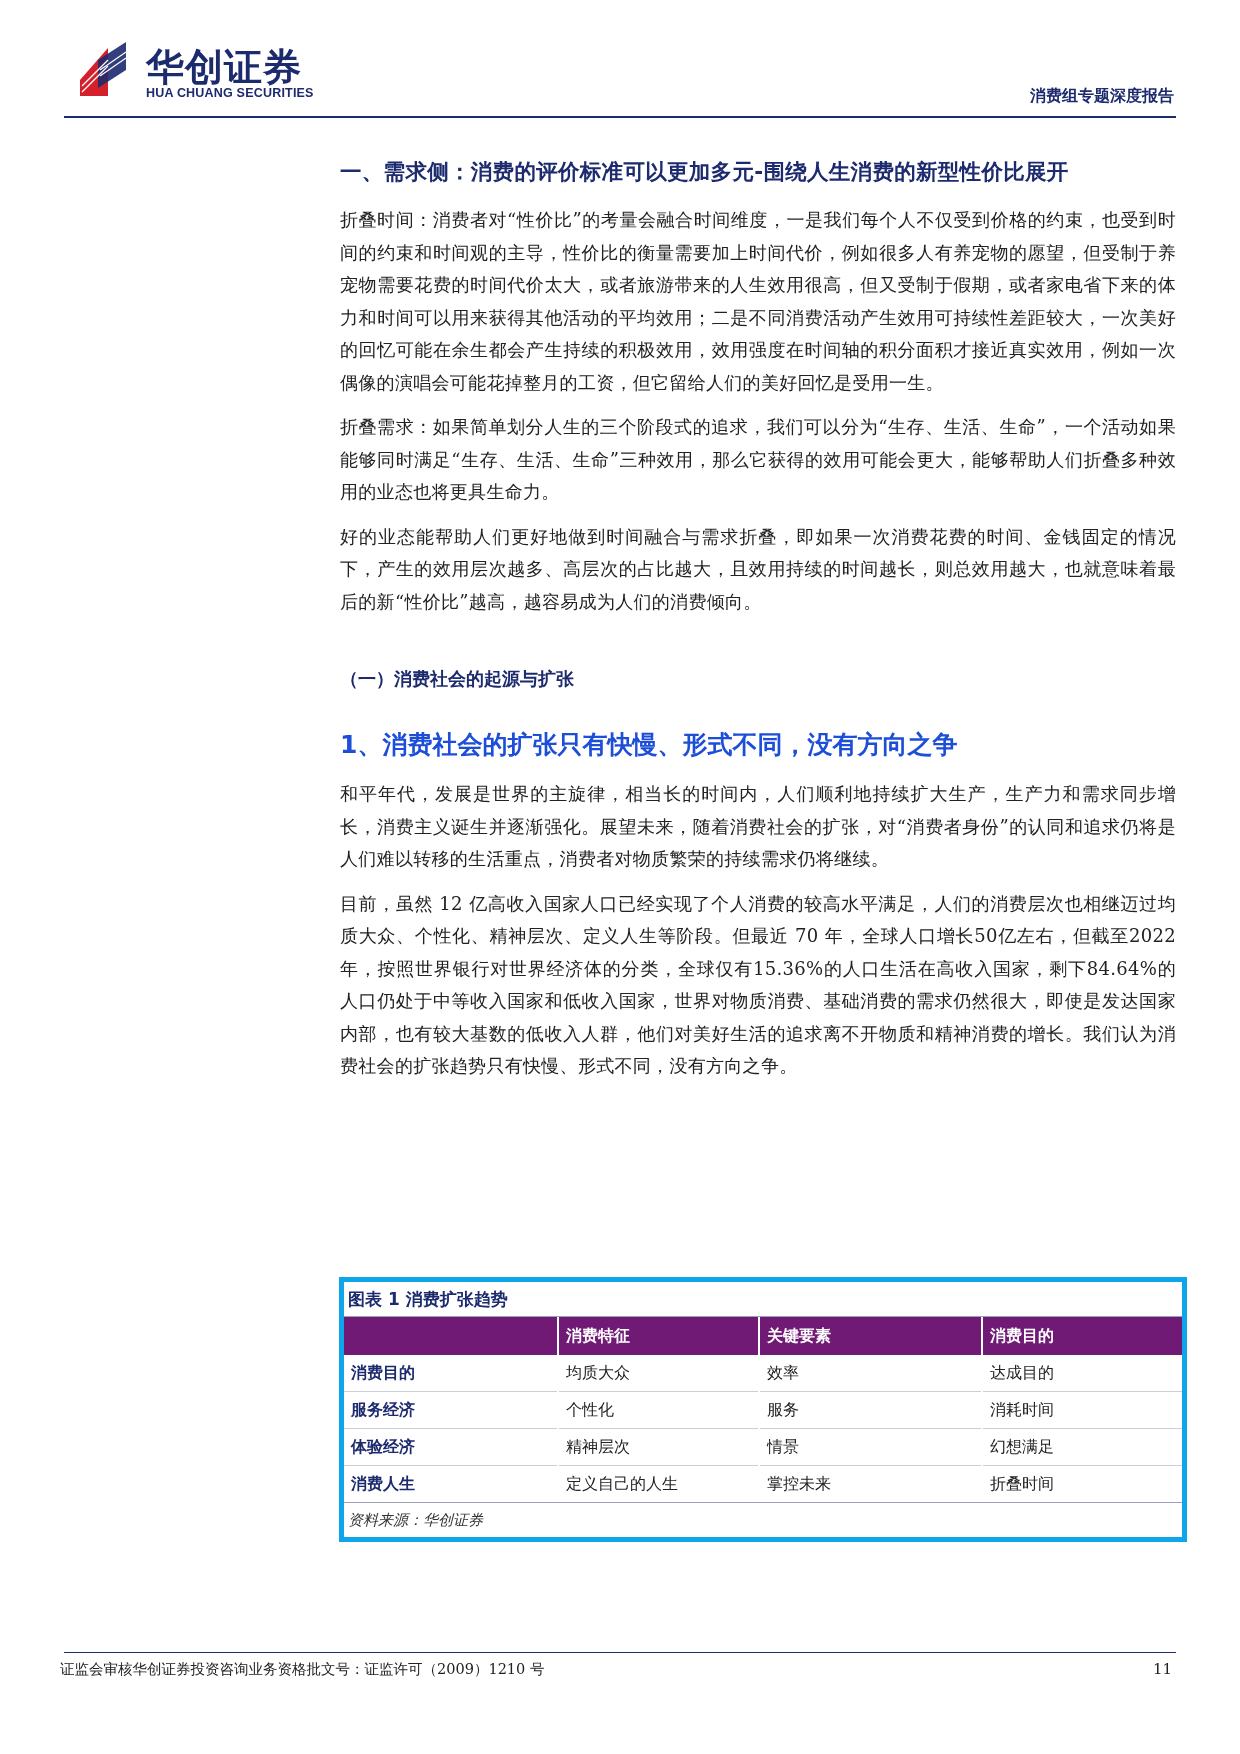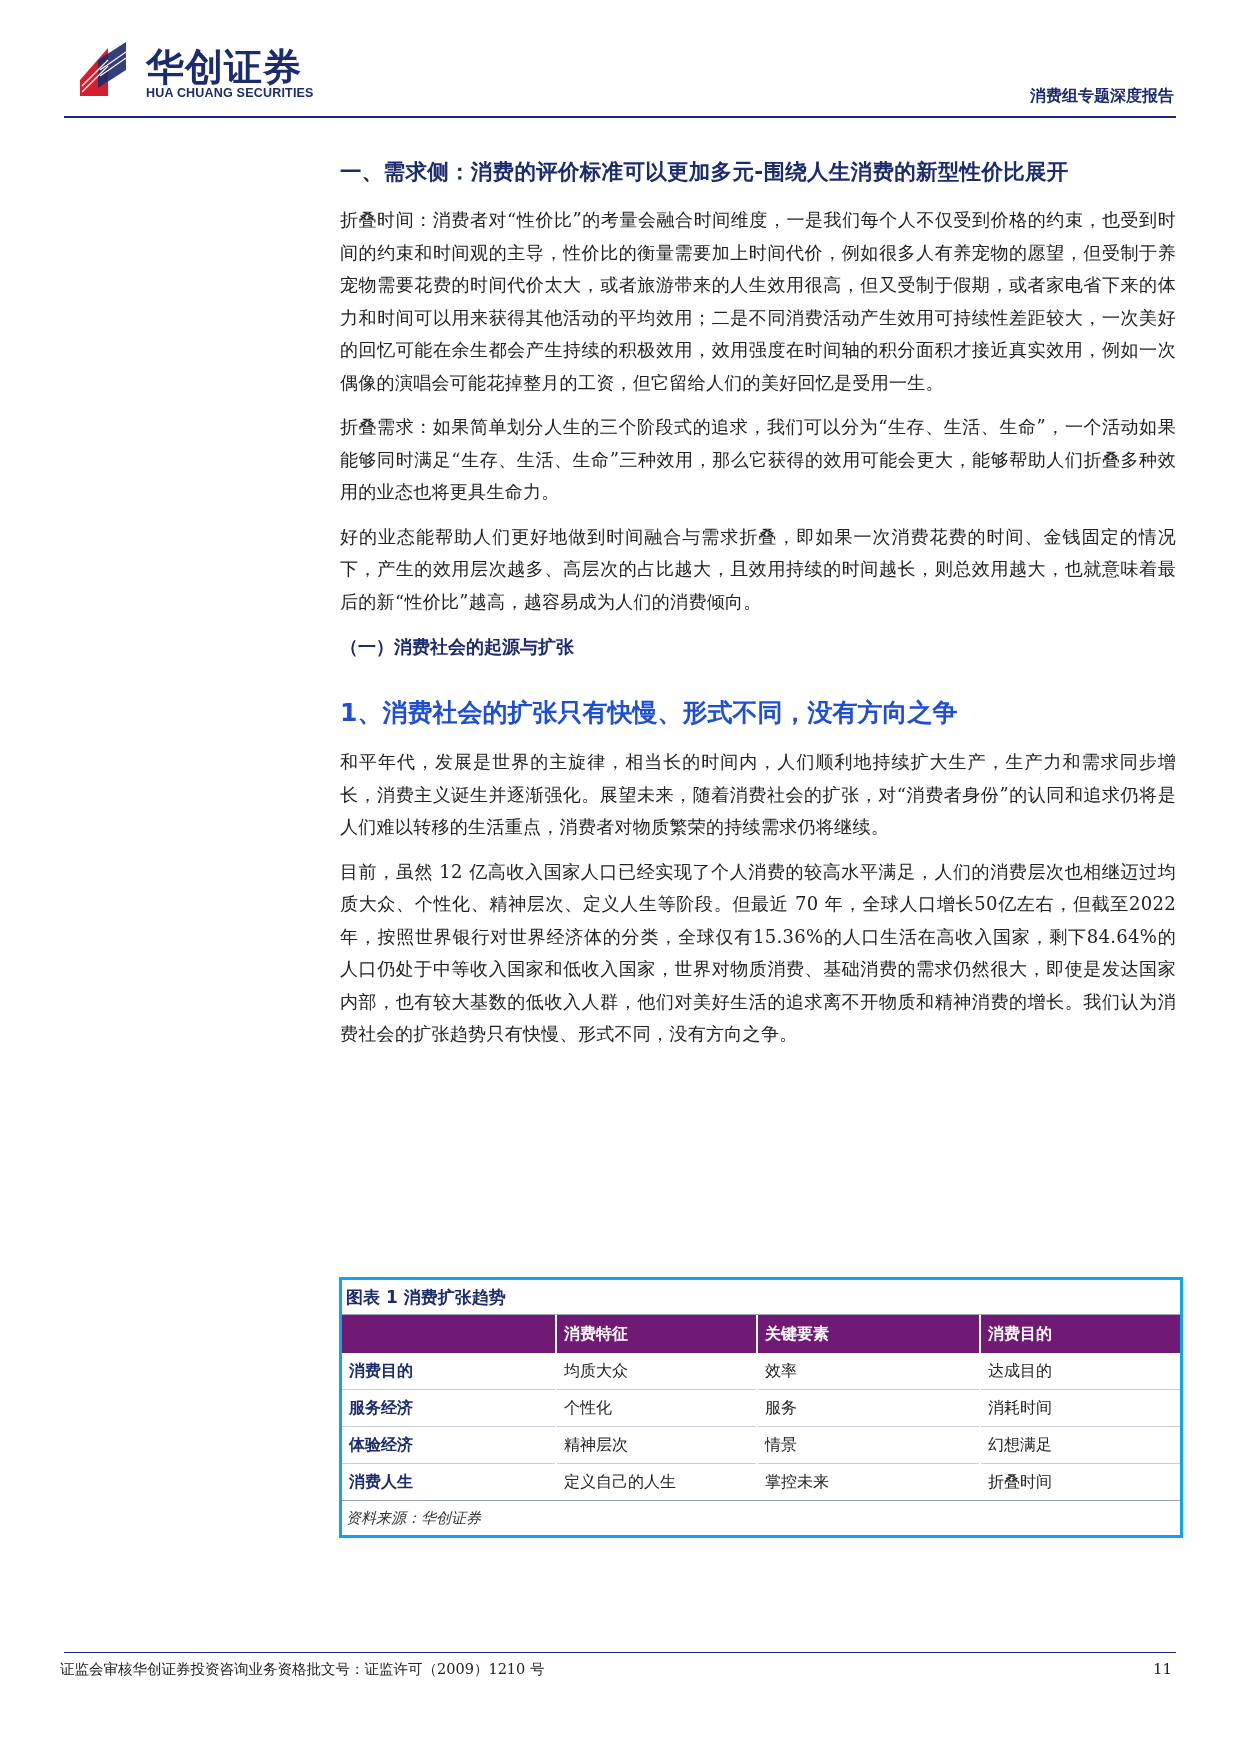--- a/index.html
+++ b/index.html
@@ -12,24 +12,24 @@
   .logo { position: absolute; left: 78px; top: 40px; width: 230px; height: 62px; }
   .logo svg { position: absolute; left: 0; top: 0; }
   .logo-cn { position: absolute; left: 68px; top: 2px; font-family: "DejaVu Sans", sans-serif; font-weight: bold; font-size: 38px; color: #1c2a6e; letter-spacing: 1px; }
   .logo-en { position: absolute; left: 68px; top: 46px; font-family: "Liberation Sans", sans-serif; font-weight: bold; font-size: 12.5px; color: #1c2a6e; letter-spacing: 0.2px; white-space: nowrap; }
   .header-right { position: absolute; right: 66px; top: 86px; font-family: "DejaVu Sans", sans-serif; font-weight: bold; font-size: 16px; color: #1c2a6e; }
   .header-line { position: absolute; left: 64px; right: 64px; top: 116px; height: 2px; background: #1c2a6e; }
 
   .content { position: absolute; left: 340px; top: 150px; width: 836px; }
   .h1 { font-family: "DejaVu Sans", sans-serif; font-weight: bold; font-size: 21.5px; color: #1c2a6e; line-height: 44px; letter-spacing: 0.3px; white-space: nowrap; }
   p.para { margin: 10px 0 12px 0; font-size: 18px; line-height: 32.5px; text-align: justify; letter-spacing: 0.3px; color: #222; }
-  .h2 { font-family: "DejaVu Sans", sans-serif; font-weight: bold; font-size: 18px; color: #1c2a6e; margin-top: 12px; height: 34px; line-height: 34px; }
+  .h2 { font-family: "DejaVu Sans", sans-serif; font-weight: bold; font-size: 18px; color: #1c2a6e; margin-top: 44px; height: 34px; line-height: 34px; }
   .h3 { font-family: "DejaVu Sans", sans-serif; font-weight: bold; font-size: 25px; color: #1d4ed8; margin-top: 26px; height: 46px; line-height: 46px; }
 
-  .figure { position: absolute; left: 339px; top: 1277px; width: 838px; border: 3px solid #0ea5e9; }
+  .figure { position: absolute; left: 339px; top: 1277px; width: 838px; border: 5px solid #0ea5e9; }
   .fig-title { height: 34px; line-height: 34px; padding-left: 4px; font-family: "DejaVu Sans", sans-serif; font-weight: bold; font-size: 17px; color: #1c2a6e; border-bottom: 1px solid #9aa3b5; }
   table { border-collapse: collapse; width: 100%; font-size: 16px; }
   th { background: #701a75; color: #ffffff; font-family: "DejaVu Sans", sans-serif; font-weight: bold; text-align: left; height: 38px; padding: 0 0 0 7px; border-right: 2px solid #ffffff; font-size: 16px; }
   th:last-child { border-right: none; }
   td { height: 36px; padding: 0 0 0 7px; border-top: 1px solid #c9ced8; border-right: 2px solid #ffffff; color: #222; font-size: 16px; }
   td:last-child { border-right: none; }
   td.rowhead { font-family: "DejaVu Sans", sans-serif; font-weight: bold; color: #1c2a6e; }
   tr:first-child td { border-top: none; }
   .src { height: 34px; line-height: 34px; padding-left: 4px; font-style: italic; font-size: 15px; color: #333; border-top: 1px solid #9aa3b5; }
 

